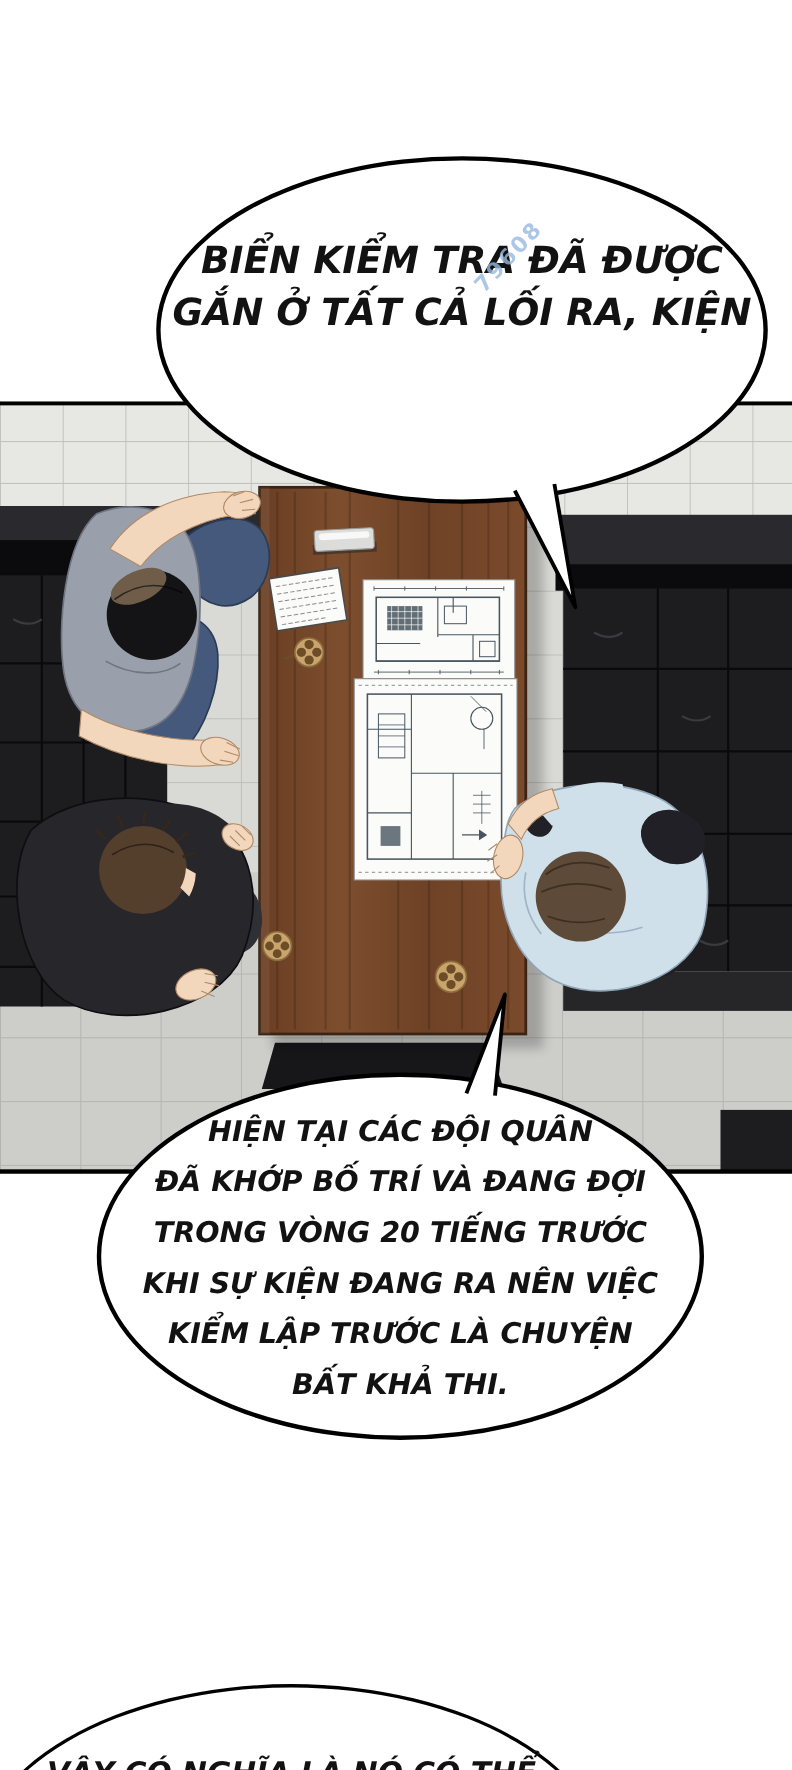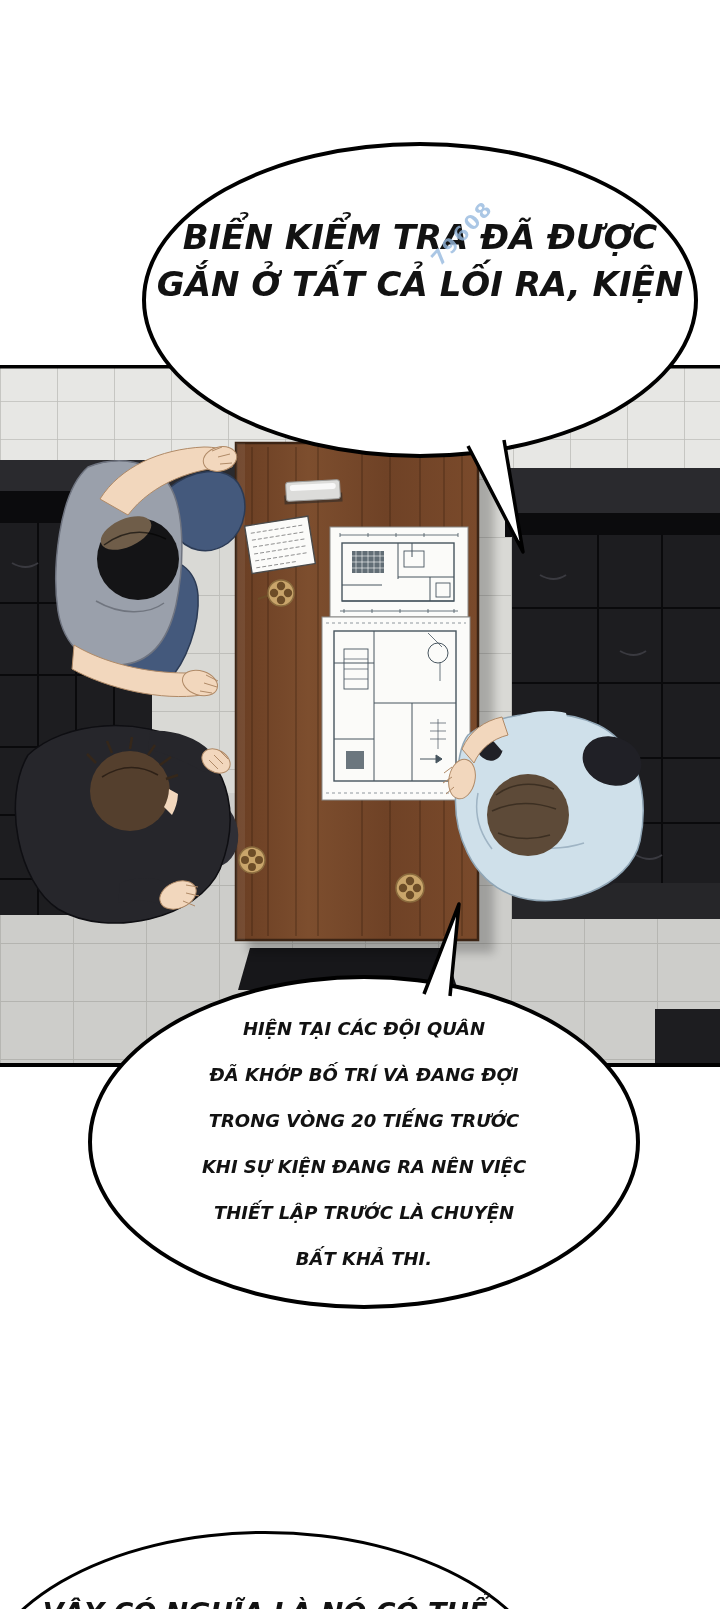--- a/index.html
+++ b/index.html
@@ -19,21 +19,21 @@
   .bubble p{
     margin:0;text-align:center;color:#121212;
     font-style:italic;font-weight:700;
     font-family:"DejaVu Sans","Liberation Sans",sans-serif;
   }
   .bubble-top{left:142px;top:142px;width:556px;height:316px;}
   .bubble-top .txt{padding-top:68px;}
   .bubble-top p{font-size:34px;line-height:47px;}
   .bubble-mid{left:88px;top:975px;width:552px;height:334px;}
   .bubble-mid .txt{padding-top:27px;}
-  .bubble-mid p{font-size:18px;line-height:46px;}
+  .bubble-mid p{font-size:26px;line-height:46px;}
   .bubble-bot{left:-25px;top:1531px;width:580px;height:340px;border-width:3px;}
   .bubble-bot .txt{padding-top:55px;}
   .bubble-bot p{font-size:27px;line-height:47px;}
   .tails-svg{position:absolute;left:0;top:0;z-index:3;pointer-events:none;}
   .watermark{
     position:absolute;left:426px;top:254px;z-index:6;
     transform:rotate(-47deg);transform-origin:0 0;
     font-weight:700;font-size:20px;letter-spacing:2px;
     color:rgba(150,185,222,0.8);
   }
@@ -214,21 +214,21 @@
       <p>GẮN Ở TẤT CẢ LỐI RA, KIỆN</p>
     </div>
   </div>
 
   <div class="bubble bubble-mid">
     <div class="txt">
       <p>HIỆN TẠI CÁC ĐỘI QUÂN</p>
       <p>ĐÃ KHỚP BỐ TRÍ VÀ ĐANG ĐỢI</p>
       <p>TRONG VÒNG 20 TIẾNG TRƯỚC</p>
       <p>KHI SỰ KIỆN ĐANG RA NÊN VIỆC</p>
-      <p>THIẾT LẬP TRƯỚC LÀ CHUYỆN</p>
+      <p>KIỂM LẬP TRƯỚC LÀ CHUYỆN</p>
       <p>BẤT KHẢ THI.</p>
     </div>
   </div>
 
   <div class="bubble bubble-bot">
     <div class="txt">
       <p>VẬY CÓ NGHĨA LÀ NÓ CÓ THỂ</p>
     </div>
   </div>
 

